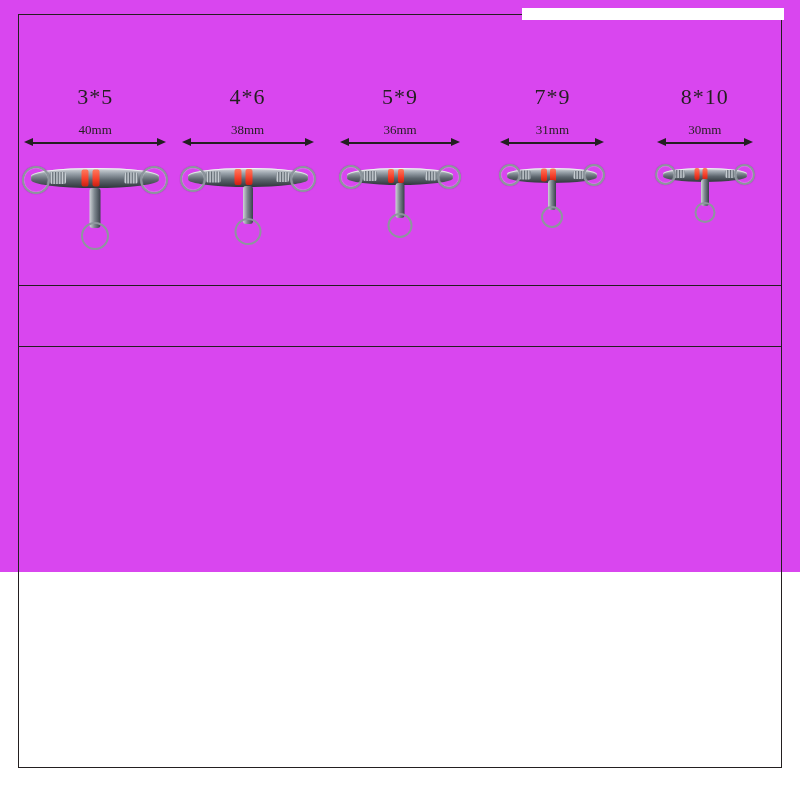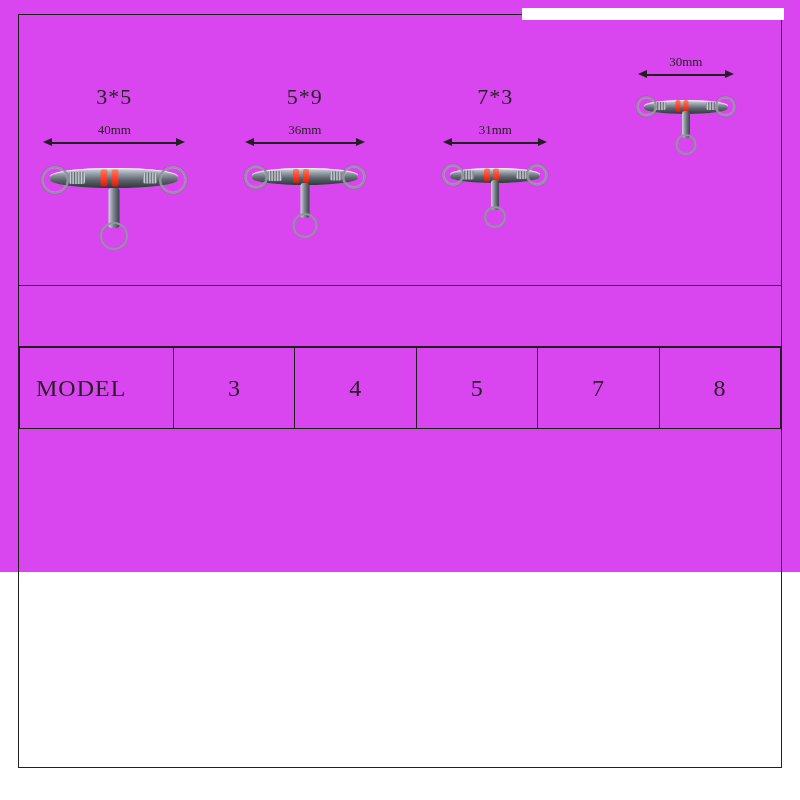--- a/index.html
+++ b/index.html
@@ -226,20 +226,42 @@
         <div class="coil" style="left:104px;width:14px;height:11px;top:28px;"></div>
         <div class="bead" style="left:65px;top:28px;width:7px;height:17px;"></div>
         <div class="bead" style="left:76px;top:28px;width:7px;height:17px;"></div>
         <div class="ring" style="left:2px;top:16px;width:24px;height:24px;"></div>
         <div class="ring" style="right:2px;top:16px;width:24px;height:24px;"></div>
         <div class="stem" style="top:38px;width:11px;height:40px;"></div>
         <div class="stem-ring" style="top:72px;width:24px;height:24px;"></div>
       </div>
     </div>
 
+    <div class="prod">
+      <div class="prod-title">4*6</div>
+      <div class="dim" style="width:132px;">
+        <div class="dim-label">38mm</div>
+        <div class="arrow-wrap" style="width:132px;">
+          <div class="arrow-line"></div>
+          <div class="arrow-head left"></div>
+          <div class="arrow-head right"></div>
+        </div>
+      </div>
+      <div class="swivel" style="width:140px;height:108px;">
+        <div class="bar" style="width:120px;height:19px;top:18px;"></div>
+        <div class="coil" style="left:28px;width:15px;height:11px;top:27px;"></div>
+        <div class="coil" style="left:98px;width:13px;height:10px;top:27px;"></div>
+        <div class="bead" style="left:60px;top:27px;width:7px;height:16px;"></div>
+        <div class="bead" style="left:71px;top:27px;width:7px;height:16px;"></div>
+        <div class="ring" style="left:2px;top:16px;width:22px;height:22px;"></div>
+        <div class="ring" style="right:2px;top:16px;width:22px;height:22px;"></div>
+        <div class="stem" style="top:36px;width:10px;height:38px;"></div>
+        <div class="stem-ring" style="top:68px;width:23px;height:23px;"></div>
+      </div>
+    </div>
 
     <div class="prod">
       <div class="prod-title">5*9</div>
       <div class="dim" style="width:120px;">
         <div class="dim-label">36mm</div>
         <div class="arrow-wrap" style="width:120px;">
           <div class="arrow-line"></div>
           <div class="arrow-head left"></div>
           <div class="arrow-head right"></div>
         </div>
@@ -251,21 +273,21 @@
         <div class="bead" style="left:54px;top:26px;width:6px;height:14px;"></div>
         <div class="bead" style="left:64px;top:26px;width:6px;height:14px;"></div>
         <div class="ring" style="left:2px;top:15px;width:20px;height:20px;"></div>
         <div class="ring" style="right:2px;top:15px;width:20px;height:20px;"></div>
         <div class="stem" style="top:33px;width:9px;height:35px;"></div>
         <div class="stem-ring" style="top:63px;width:21px;height:21px;"></div>
       </div>
     </div>
 
     <div class="prod">
-      <div class="prod-title">7*3</div>
+      <div class="prod-title">7*9</div>
       <div class="dim" style="width:104px;">
         <div class="dim-label">31mm</div>
         <div class="arrow-wrap" style="width:104px;">
           <div class="arrow-line"></div>
           <div class="arrow-head left"></div>
           <div class="arrow-head right"></div>
         </div>
       </div>
       <div class="swivel" style="width:110px;height:98px;">
         <div class="bar" style="width:90px;height:15px;top:18px;"></div>
@@ -274,20 +296,21 @@
         <div class="bead" style="left:47px;top:25px;width:6px;height:13px;"></div>
         <div class="bead" style="left:56px;top:25px;width:6px;height:13px;"></div>
         <div class="ring" style="left:2px;top:14px;width:18px;height:18px;"></div>
         <div class="ring" style="right:2px;top:14px;width:18px;height:18px;"></div>
         <div class="stem" style="top:30px;width:8px;height:30px;"></div>
         <div class="stem-ring" style="top:56px;width:18px;height:18px;"></div>
       </div>
     </div>
 
     <div class="prod">
+      <div class="prod-title">8*10</div>
       <div class="dim" style="width:96px;">
         <div class="dim-label">30mm</div>
         <div class="arrow-wrap" style="width:96px;">
           <div class="arrow-line"></div>
           <div class="arrow-head left"></div>
           <div class="arrow-head right"></div>
         </div>
       </div>
       <div class="swivel" style="width:104px;height:94px;">
         <div class="bar" style="width:84px;height:14px;top:18px;"></div>
@@ -301,26 +324,18 @@
         <div class="stem-ring" style="top:52px;width:17px;height:17px;"></div>
       </div>
     </div>
 
   </div>
 
   <div class="band"></div>
 
   <table class="spec-table">
     <tbody>
-      <tr>
-        <td class="rowhead">MODEL</td>
-        <td>3</td>
-        <td>4</td>
-        <td>5</td>
-        <td>7</td>
-        <td>8</td>
-      </tr>
     </tbody>
   </table>
 
   <div class="bottom-pad"></div>
 
 </div>
 
 </body></html>

